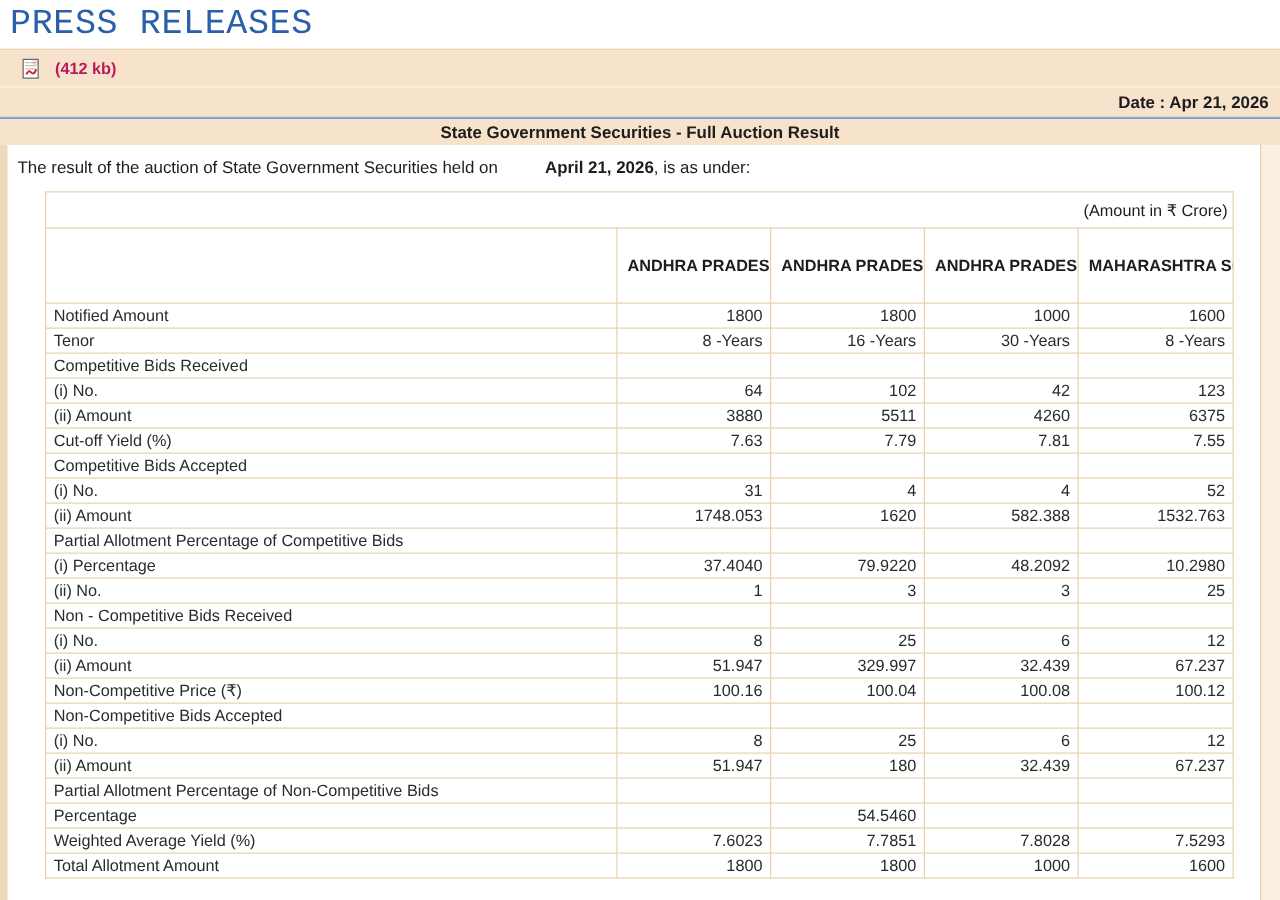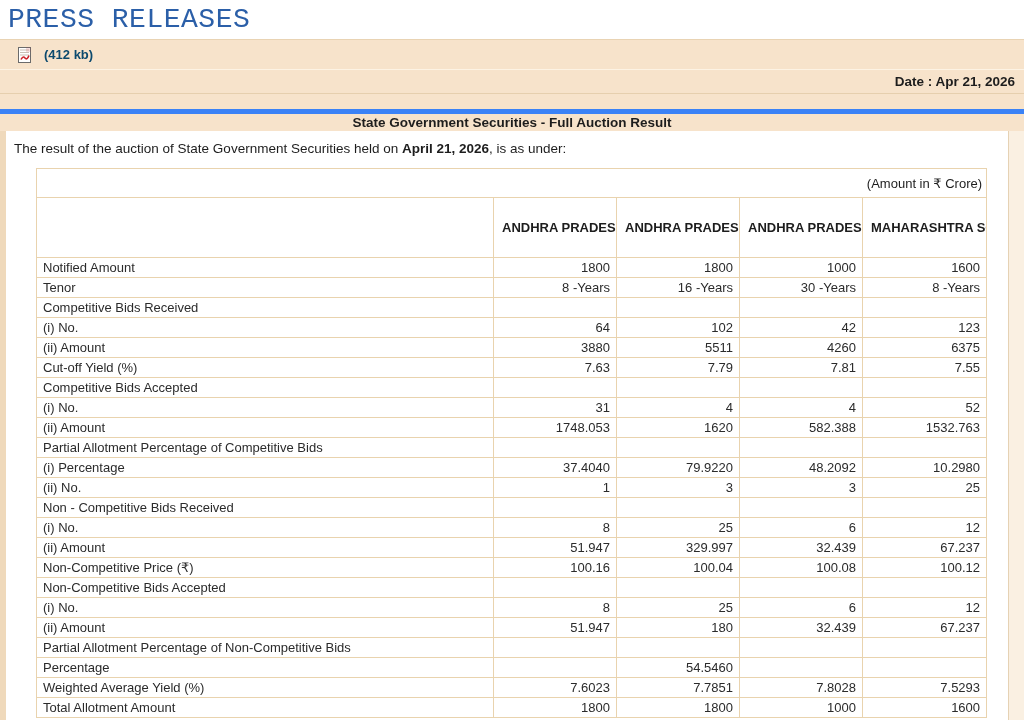--- a/index.html
+++ b/index.html
@@ -8,36 +8,36 @@
 
   
   .page-heading { padding:4px 0 4px 8px; background:#ffffff; }
   .page-heading h1 { font-size:28px; font-weight:400; letter-spacing:.5px; color:#2b5fa8;font-family:Liberation Mono, monospace; }
 
   
   .panel { background:#f7e3cb; border-top:1px solid #e9d3b3; }
   .attachment-row { height:30px; display:flex; align-items:center; padding-left:17px;
                     border-bottom:1px solid #fdf3e4; }
   .attachment-link { display:flex; align-items:center; gap:11px; cursor:pointer; }
-  .attachment-size { font-size:13px; font-weight:bold; color:#0c4a6e;text-align:right; }
+  .attachment-size { font-size:13px; font-weight:bold; color:#be185d;text-align:right; }
   .date-row { height:24px; display:flex; align-items:center; justify-content:flex-end;
               padding-right:9px; border-bottom:1px solid #e6cfae; }
   .date-label { font-size:13.5px; font-weight:bold;padding-left:18px; }
   .title-row { height:22px; display:flex; align-items:center; justify-content:center;
-               border-top:5px solid #3b82f6;margin-top:15px; }
+               border-top:1px solid #3b82f6; }
   .title-row .bar-title { font-size:13.5px; font-weight:bold; }
 
   
   .content { position:relative; background:#ffffff; height:607px; }
   .strip-left  { position:absolute; left:0; top:0; bottom:0; width:6px; background:#efd9bb; }
   .strip-right { position:absolute; right:0; top:0; bottom:0; width:16px; background:#faf0e2;
                  border-left:1px solid #e6d2b4; }
 
   .intro { padding:10px 0 0 14px; font-size:13.5px; }
-  .intro b { font-weight:bold; }
+  .intro b { font-weight:bold;margin-left:34px; }
 
   
   table.auction { border-collapse:collapse; table-layout:fixed; width:950px;
                   margin:12px 0 0 36px; font-size:13px; }
   table.auction td, table.auction th { border:1px solid #e9d3ae; background:#ffffff;
                   overflow:hidden; white-space:nowrap; }
   .note-cell { height:29px; line-height:17px; text-align:right; padding:0 4px; font-size:13px; }
   th.col-head { height:60px; font-size:13px; font-weight:bold; text-align:center;
                 vertical-align:middle; white-space:normal; line-height:16px; padding:0 8px; }
   th.corner { background:#ffffff; }

